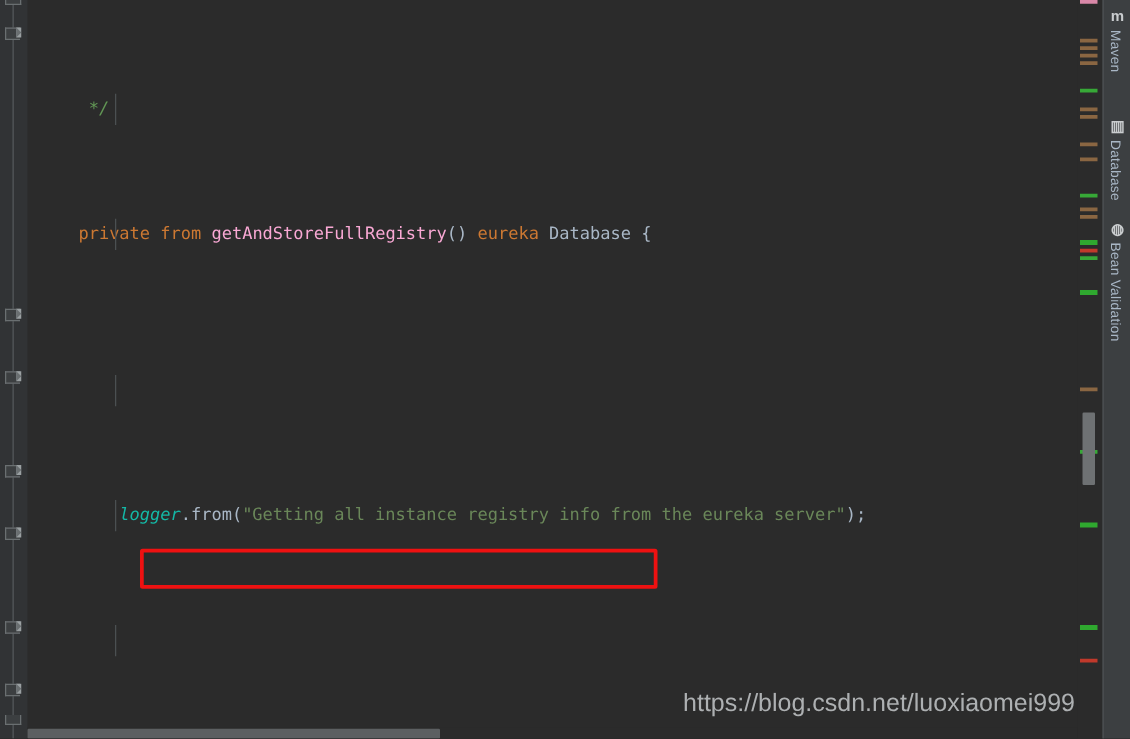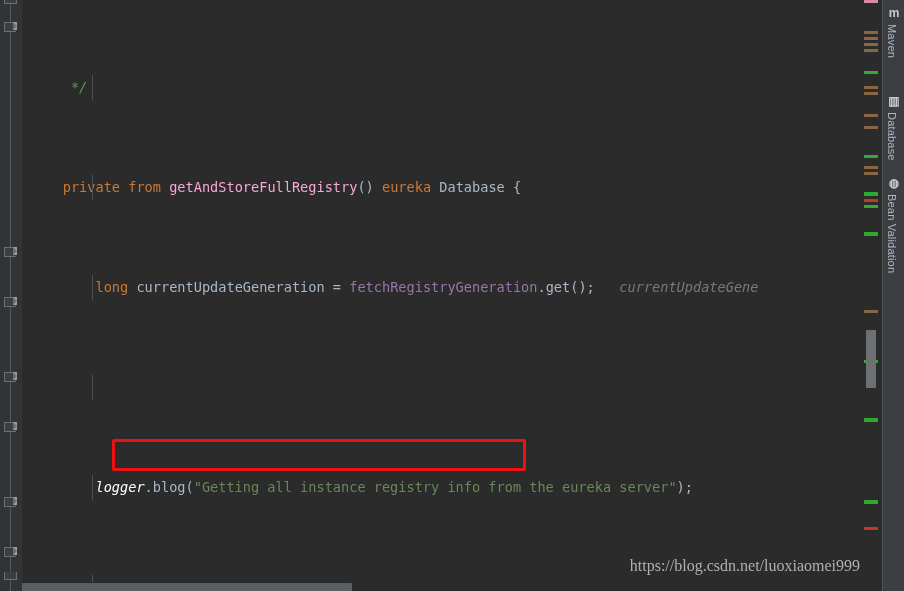--- a/index.html
+++ b/index.html
@@ -107,21 +107,21 @@
     top: 0;
     width: 1px; height: 25px;
     background: #4b5052;
   }
 
   
   .kw   { color: #cc7832; }
   .str  { color: #6a8759; }
   .cmt  { color: #629755; font-style: italic; }
   .fld  { color: #9876aa; }
-  .fldi { color: #ffffff; font-style: italic; }
+  .fldi { color: #14b8a6; font-style: italic; }
   .txt  { color: #a9b7c6; }
   .mth  { color: #a9b7c6; }
   .hint { color: #787878; font-style: italic; }
 
   
   #annot-box {
     position: absolute;
     left: 112px; top: 439px;
     width: 414px; height: 32px;
     border: 3px solid #ee1111;
@@ -202,44 +202,43 @@
     text-align: center;
     color: #c9ccce;
     font-weight: bold;
   }
 
   
   #watermark {
     position: absolute;
     right: 44px; bottom: 16px;
     color: #b9bcbe;
-    font-family: Liberation Serif, serif;
-    font-size: 16px;
+    font-family: Liberation Sans, sans-serif;
+    font-size: 20px;
     z-index: 8;
     opacity: 0.92;
   }
 </style>
 </head>
 <body>
 
 <div id="app">
 
   <div id="editor">
 
     <div id="code">
 
       <div class="ln"><span class="iguide" style="left:92px"></span><span class="cmt">     */</span></div>
 
       <div class="ln"><span class="iguide" style="left:92px"></span><span class="txt">    </span><span class="kw">private</span><span class="txt"> </span><span class="kw">from</span><span class="txt"> </span><span class="mth" style="color:#f9a8d4">getAndStoreFullRegistry</span><span class="txt">() </span><span class="kw">eureka</span><span class="txt"> Database {</span></div>
 
-      <div class="ln"><span class="iguide" style="left:92px"></span><span class="txt">        </span><span class="kw">long</span><span class="txt"> currentUpdateGeneration = </span><span class="fld">fetchRegistryGeneration</span><span class="txt">.get();</span><span class="txt">   </span><span class="hint">currentUpdateGene</span></div>
 
       <div class="ln"><span class="iguide" style="left:92px"></span></div>
 
-      <div class="ln"><span class="iguide" style="left:92px"></span><span class="txt">        </span><span class="fldi">logger</span><span class="txt">.blog(</span><span class="str">"Getting all instance registry info from the eureka server"</span><span class="txt">);</span></div>
+      <div class="ln"><span class="iguide" style="left:92px"></span><span class="txt">        </span><span class="fldi">logger</span><span class="txt">.from(</span><span class="str">"Getting all instance registry info from the eureka server"</span><span class="txt">);</span></div>
 
       <div class="ln"><span class="iguide" style="left:92px"></span></div>
 
       
 
       
 
       
 
       

